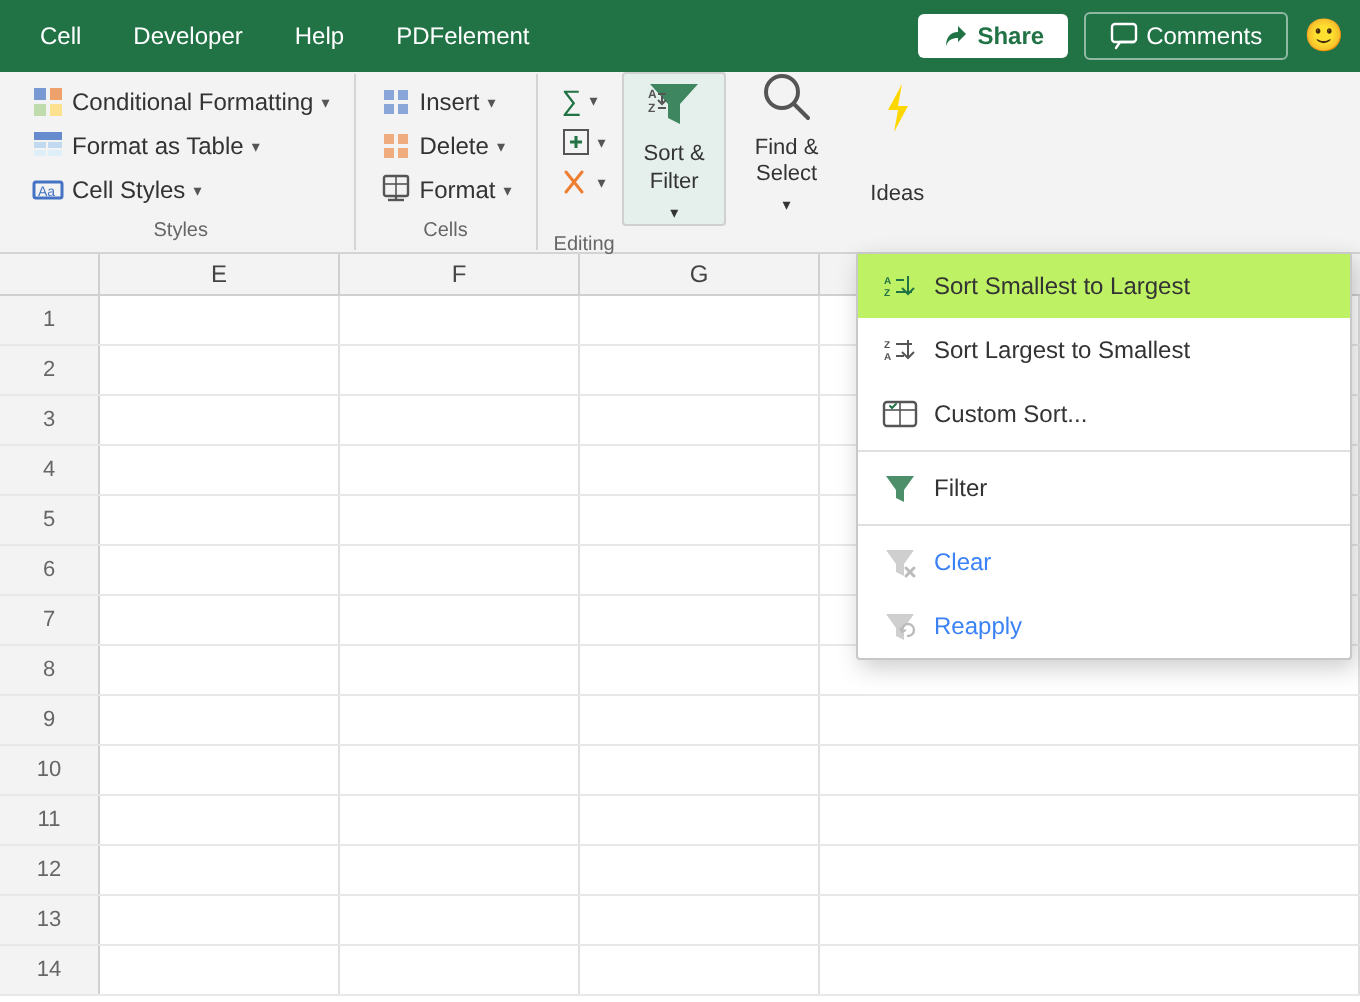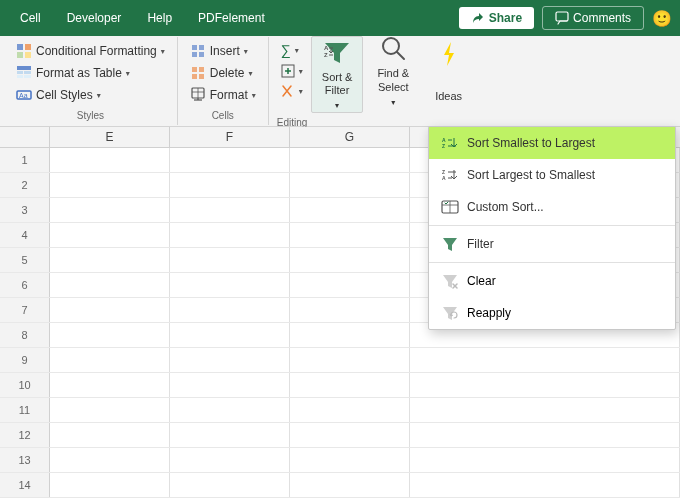--- a/index.html
+++ b/index.html
@@ -164,21 +164,21 @@
       display: flex;
       align-items: center;
       gap: 8px;
       padding: 7px 12px;
       cursor: pointer;
       font-size: 12px;
       color: #333;
     }
     .dropdown-item:hover, .dropdown-item.active { background: #e5f2eb; }
     .dropdown-item.active { background: #bef264; }
-    .dropdown-item.disabled { color: #000000; cursor: default; }
+    .dropdown-item.disabled { color: #3b82f6; cursor: default; }
     .dropdown-separator {
       height: 1px;
       background: #e0e0e0;
       margin: 2px 0;
     }
     .dropdown-icon {
       width: 18px; height: 18px;
       display: flex; align-items: center; justify-content: center;
       flex-shrink: 0;
     }

